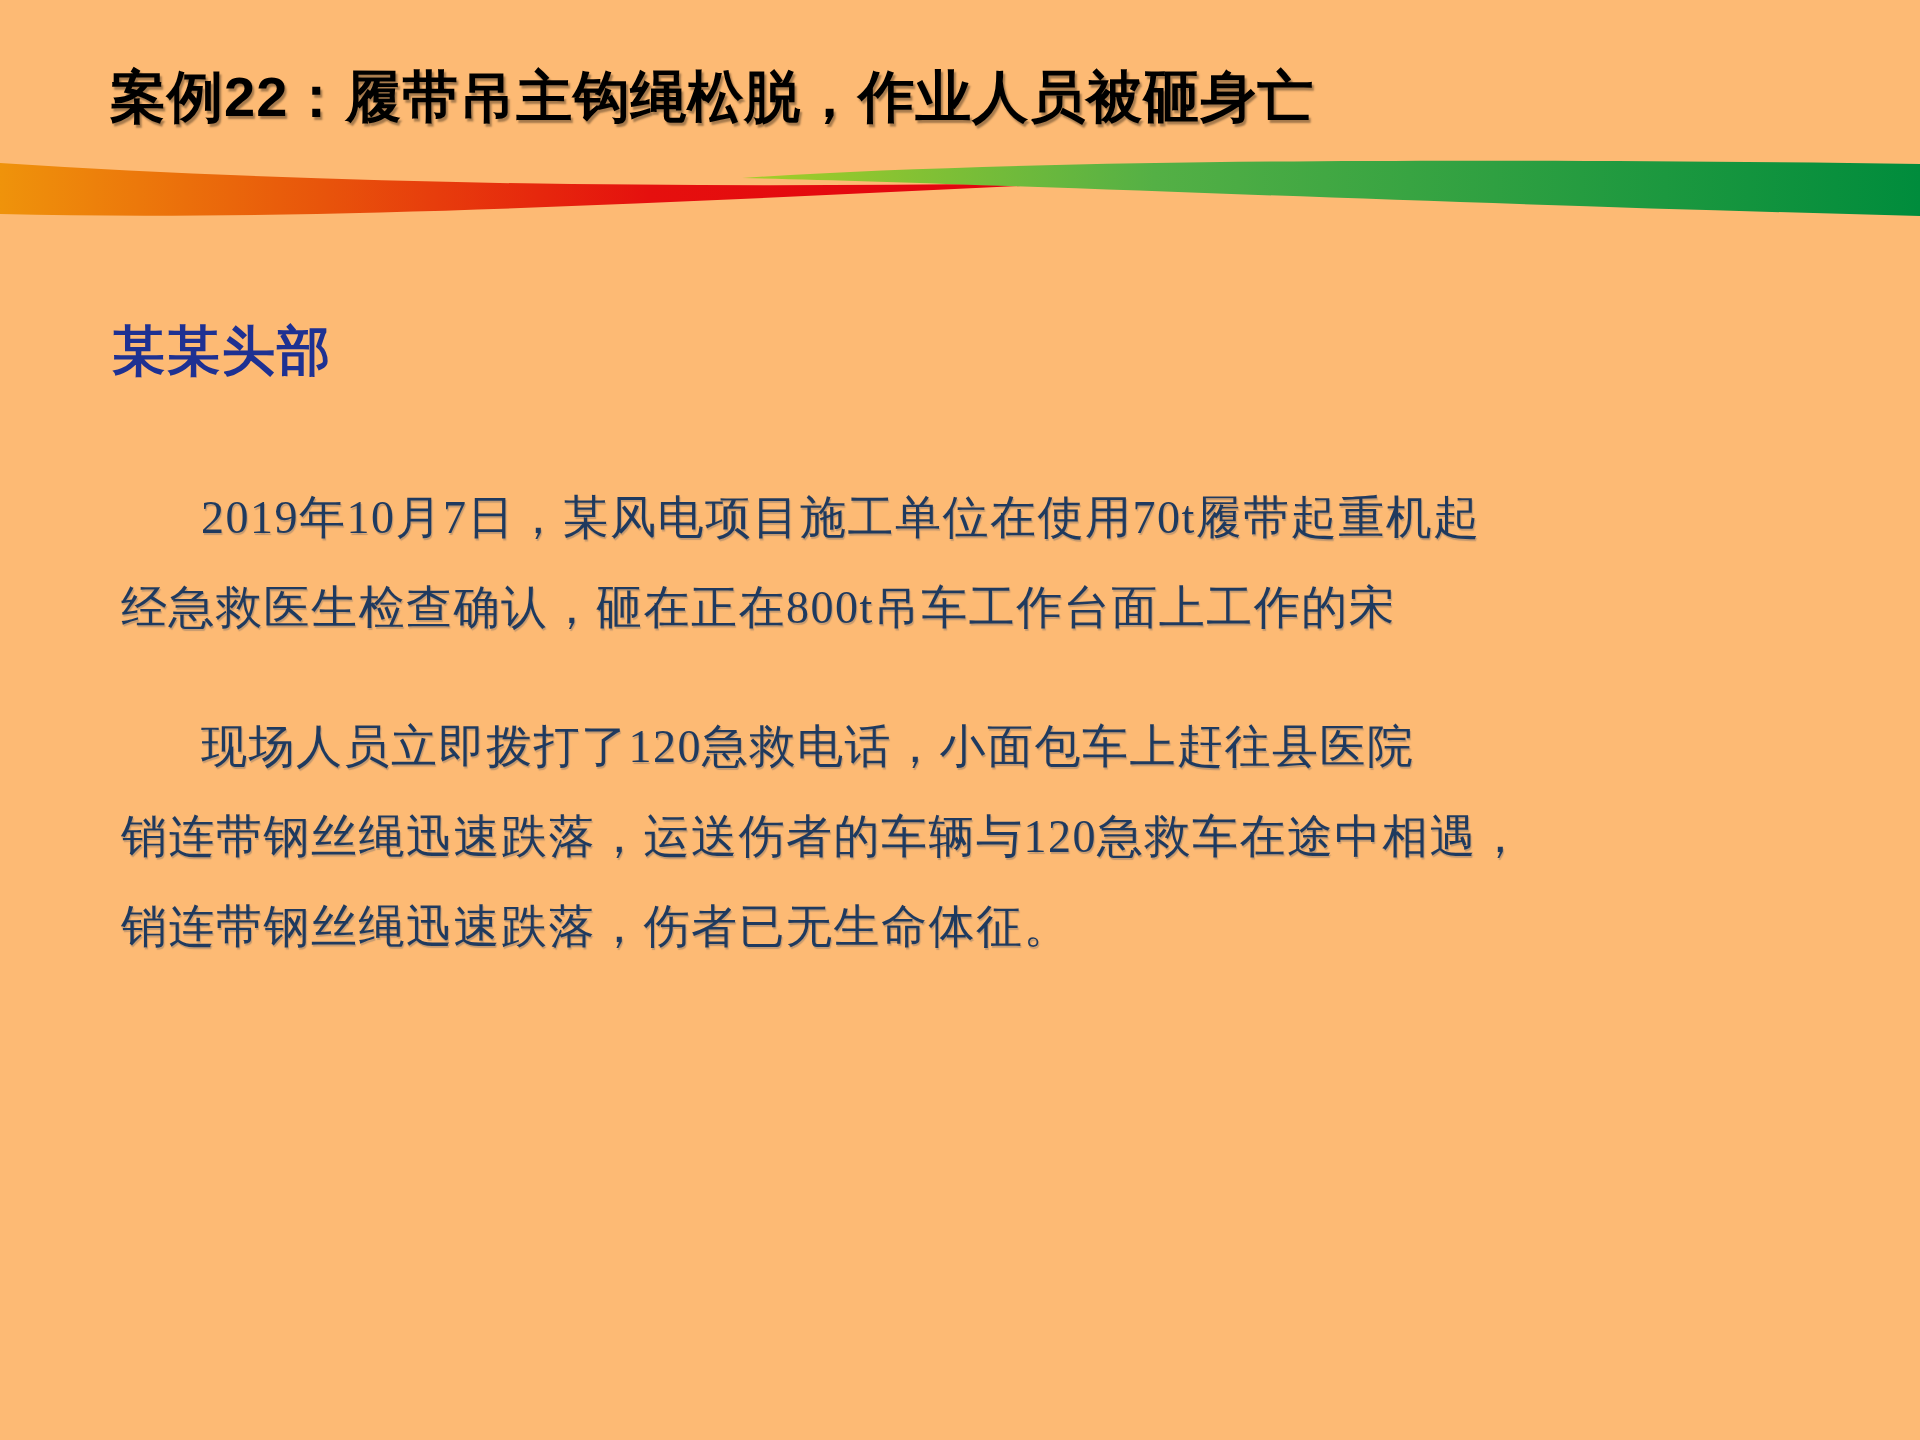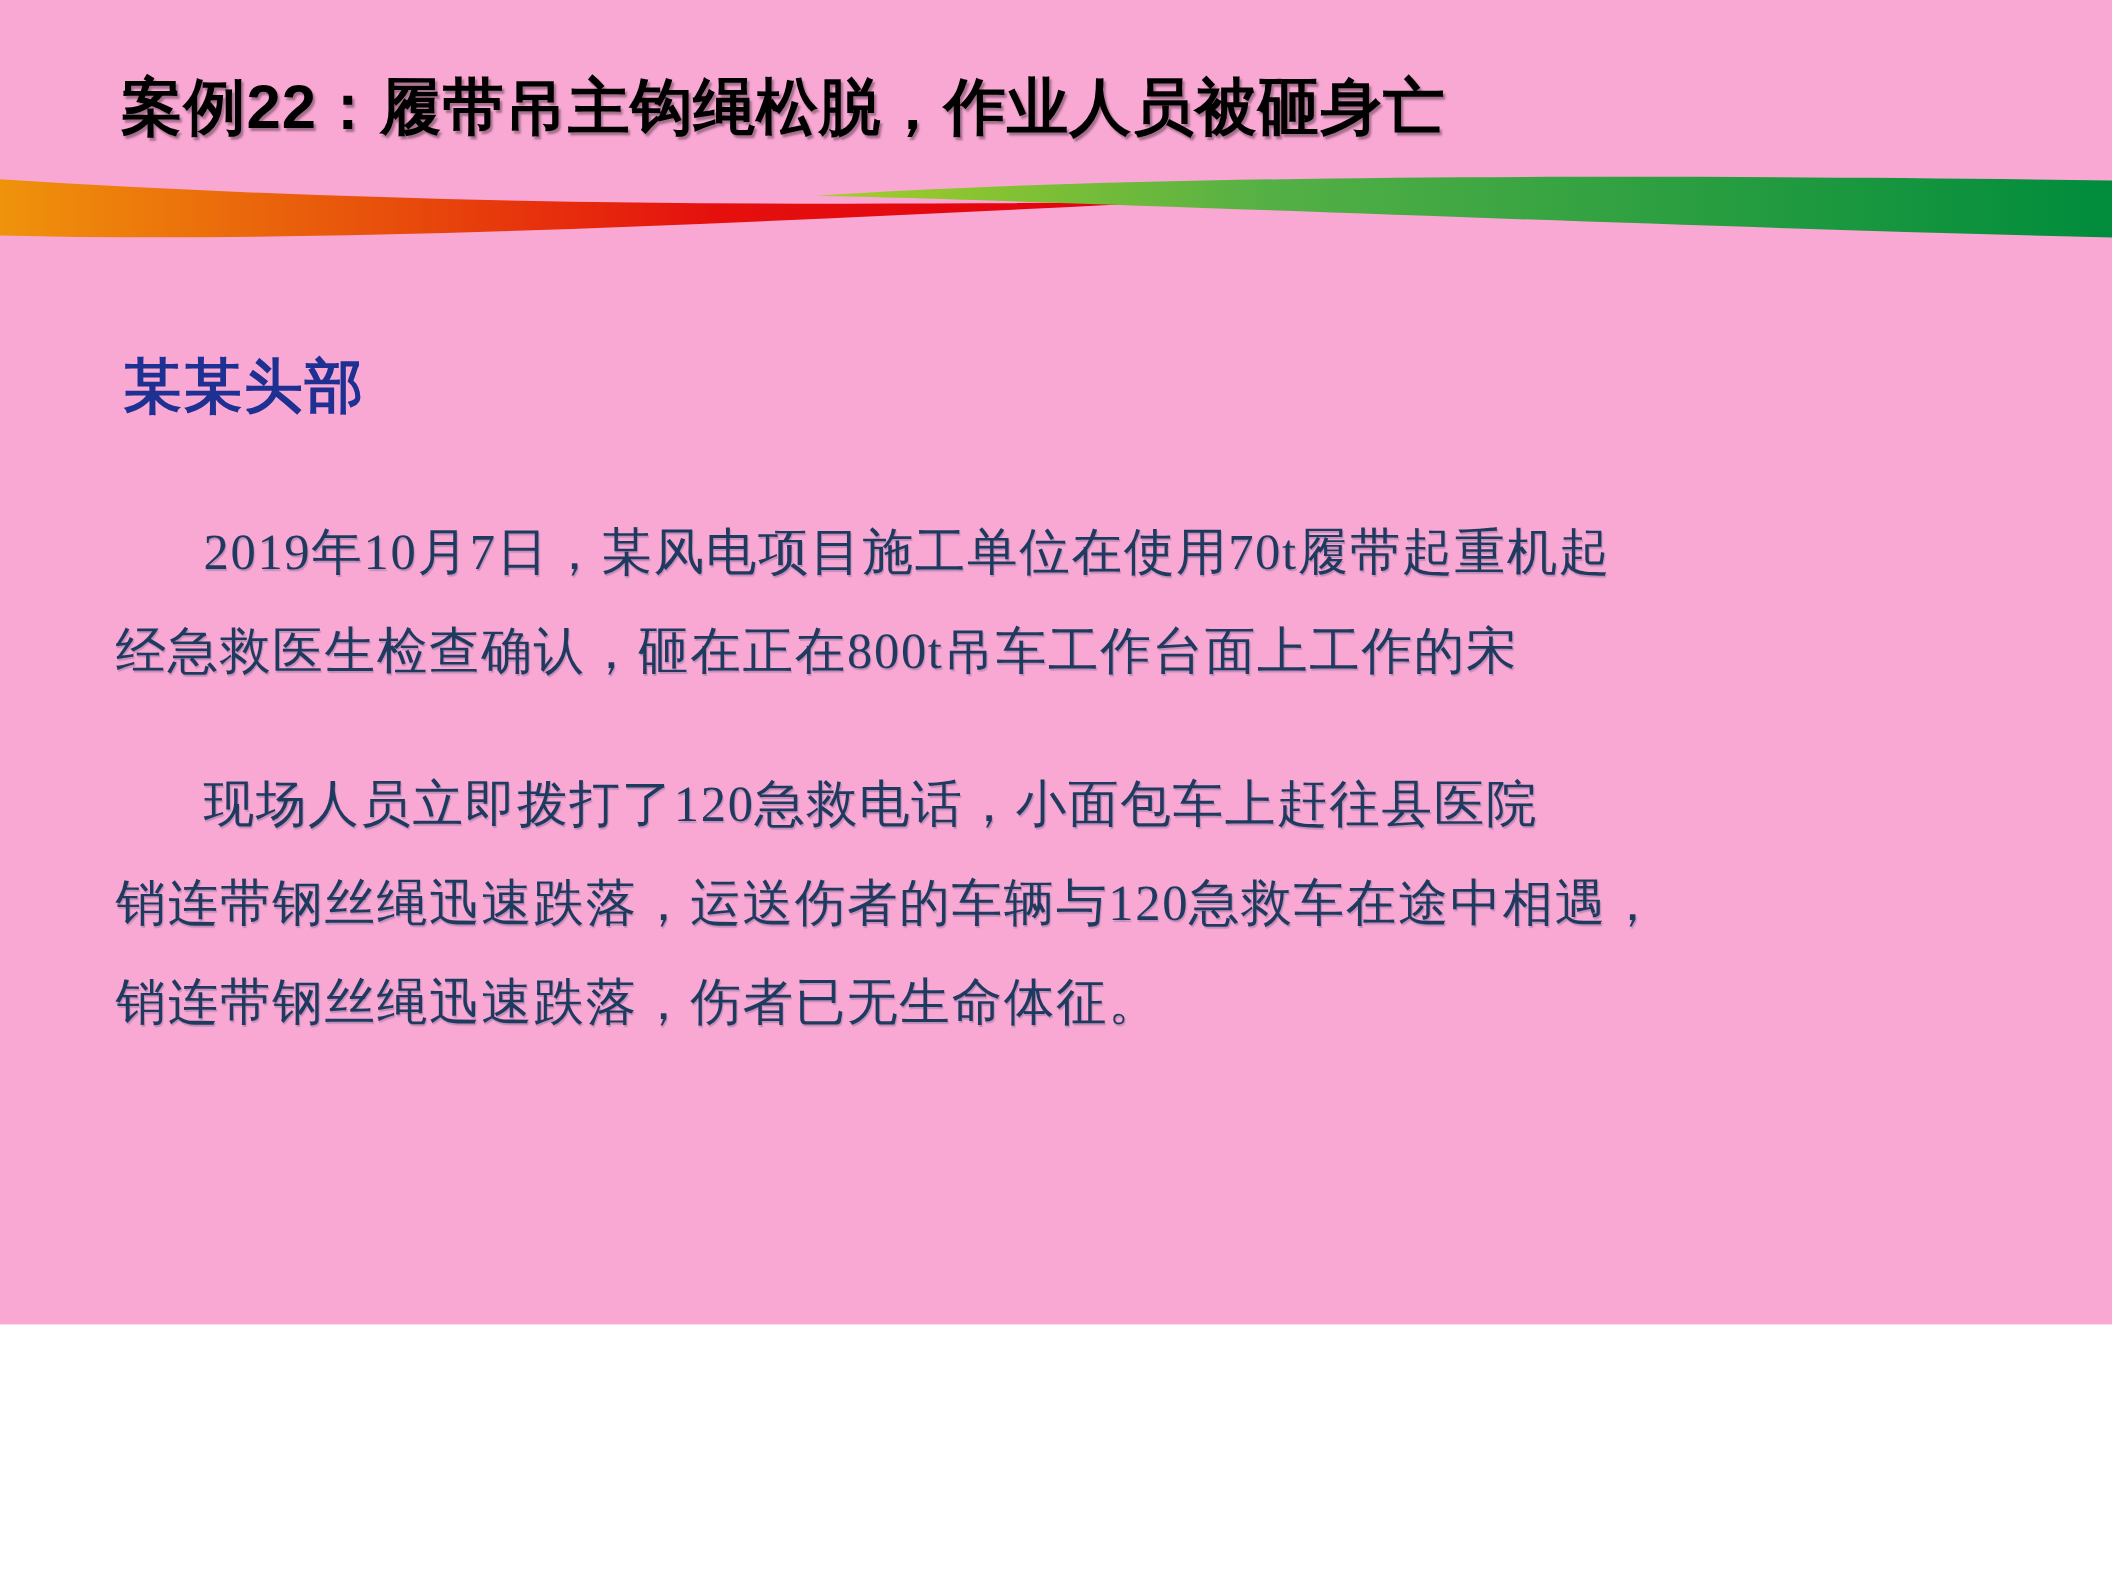--- a/index.html
+++ b/index.html
@@ -7,22 +7,22 @@
   body {
     background: #ffffff;
     font-family: "Liberation Sans", "DejaVu Sans", sans-serif;
     overflow: hidden;
     position: relative;
   }
   .slide {
     position: absolute;
     inset: 0;
     width: 1920px;
-    height: 1204px;
-    background: #f9a8d4;
+    height: 1440px;
+    background: #fdba74;
   }
   .title {
     position: absolute;
     left: 110px;
     top: 66px;
     font-size: 56px;
     font-weight: 700;
     line-height: 1.1;
     color: #000000;
     letter-spacing: 1px;
@@ -52,21 +52,21 @@
   .body-text {
     position: absolute;
     left: 105px;
     top: 457px;
     width: 1400px;
     color: #1F3A5F;
     font-family: "Liberation Serif", "DejaVu Serif", serif;
     font-size: 46px;
     text-shadow: 1px 2px 1px rgba(31,58,100,0.25);
   }
-  .paragraph { margin: 0; }
+  .paragraph { margin: 16px; }
   .paragraph + .paragraph { margin-top: 49px; }
   .line {
     height: 90px;
     line-height: 90px;
     white-space: nowrap;
     letter-spacing: 1.5px;
   }
   .line.indent { padding-left: 80px; }
 </style>
 </head>

